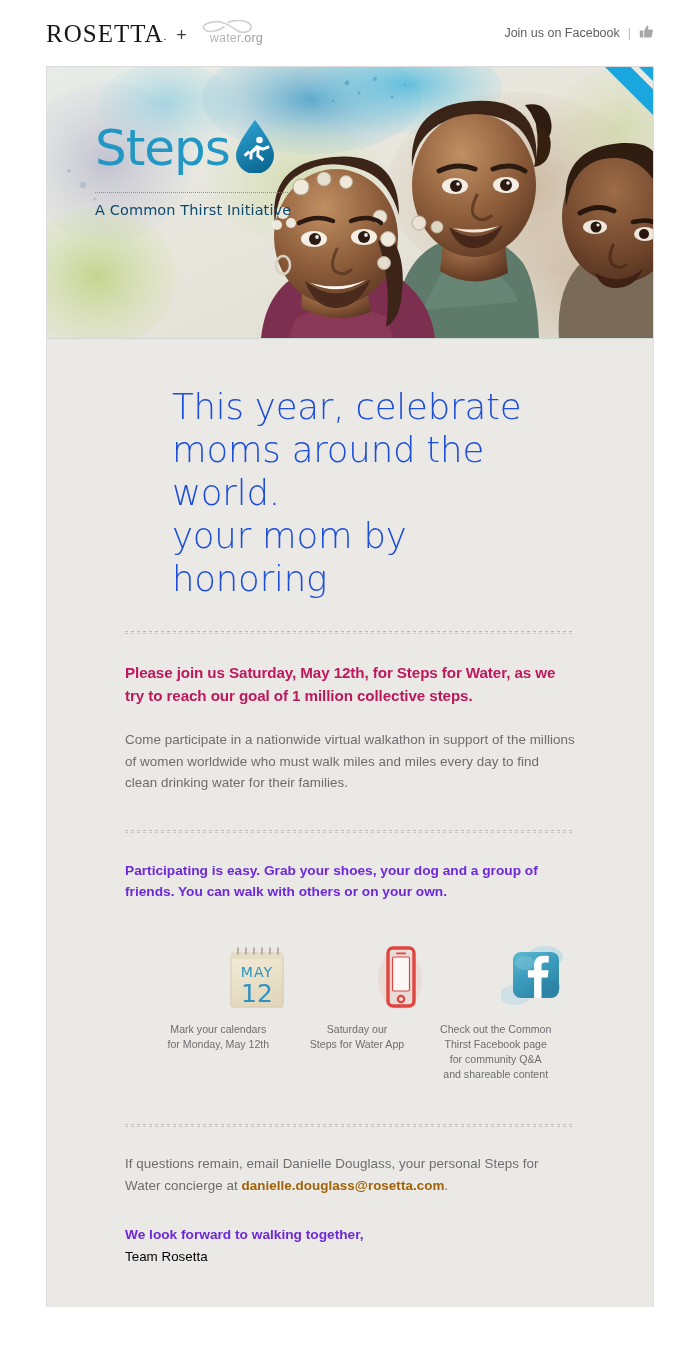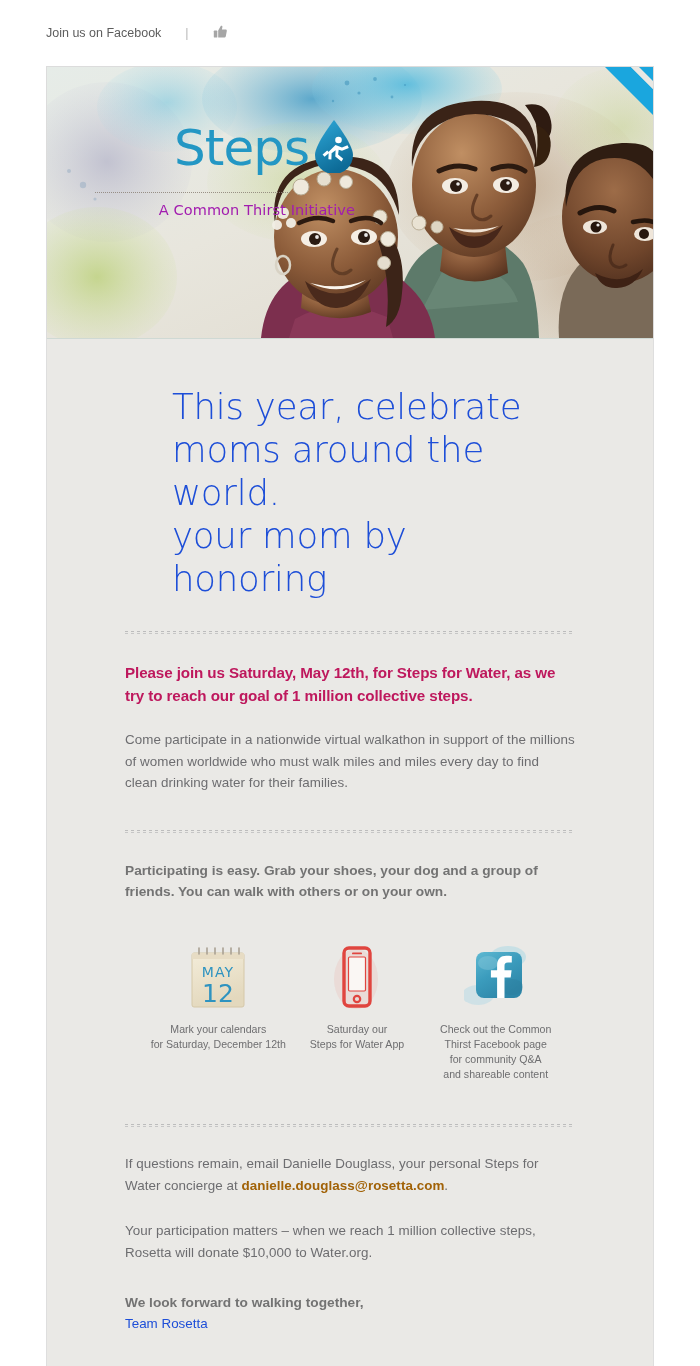--- a/index.html
+++ b/index.html
@@ -58,21 +58,21 @@
     color: #b6b6b6;
     letter-spacing: .2px;
     margin-top: -2px;
     margin-left: 14px;
   }
   .waterorg .wname b { color: #9b9b9b; font-weight: 400; }
 
   .fb-join {
     display: flex;
     align-items: center;
-    gap: 24px;
+    gap: 8px;
     font-size: 12.5px;
     color: #5d5d5d;
   }
   .fb-join .sep { color: #b9b9b9; }
   .thumb-icon { display: block; }
 
   
   .email {
     width: 608px;
     margin: 0 auto;
@@ -81,21 +81,20 @@
 
   
   .hero {
     position: relative;
     height: 273px;
     overflow: hidden;
     background: #cfd9d4;
     border: 1px solid #dcdcdc;
     border-bottom: none;
     box-sizing: border-box;
-    text-align: right;
   }
   .hero-art { position: absolute; inset: 0; }
   .hero-title-block {
     position: absolute;
     left: 48px;
     top: 52px;
     width: 260px;
   }
   .steps-line1, .steps-line2 {
     font-family: "DejaVu Sans", sans-serif;
@@ -116,21 +115,21 @@
   .steps-rule {
     margin-top: 13px;
     width: 195px;
     border-top: 1px dotted #8d8378;
     opacity: .85;
   }
   .steps-tag {
     margin-top: 9px;
     font-family: "DejaVu Sans", sans-serif;
     font-size: 14.5px;
-    color: #a21caf;
+    color: #0c4a6e;
     letter-spacing: .1px;
     white-space: nowrap;
   }
   .ribbon { position: absolute; right: 0; top: 0; }
 
   
   .body {
     background: #eae9e6;
     border-left: 1px solid #dedede;
     border-right: 1px solid #dedede;
@@ -182,68 +181,82 @@
   .para {
     font-size: 13.4px;
     color: #6d6d70;
     line-height: 1.62;
     margin-top: 22px;
     letter-spacing: .05px;
   }
   .subhead {
     font-size: 13.7px;
     font-weight: bold;
-    color: #737373;
+    color: #6d28d9;
     line-height: 1.56;
     margin-top: 27px;
   }
 
   
   .iconrow {
     display: flex;
     justify-content: space-between;
     margin-top: 36px;
     padding: 0 10px 0 24px;
   }
   .iconcell {
     width: 150px;
     text-align: center;
   }
   .iconcell .art {
     height: 72px;
     display: flex;
     align-items: flex-end;
-    justify-content: center;
+    justify-content: flex-end;
   }
   .iconcell .cap {
     margin-top: 11px;
     font-family: Liberation Sans, sans-serif;
     font-size: 10.6px;
     line-height: 1.42;
     color: #6e6e70;
   }
 
   
   .mail-link {
     color: #a16207;
     font-weight: bold;
     text-decoration: none;
   }
 
   .signoff-name {
     font-size: 13.4px;
-    color: #1d4ed8;
+    color: #000000;
     line-height: 1.62;
   }
 </style>
 </head>
 <body>
 
 <div class="preheader">
 
+  <div class="brandgroup">
+    <div class="rosetta-wordmark">
+      <span>ROSETTA</span><span class="reg">.</span>
+    </div>
+    <div class="plus">+</div>
+    <div class="waterorg">
+      <span class="mark">
+        <svg width="56" height="14" viewBox="0 0 56 14">
+          <path d="M30 2.5 C38 -1.5 52 0.5 53 6.5 C54 12 44 14 39 10.5 C33.5 6.8 26 1 18 1.6 C8 2.4 3 6 6.5 9.5 C10 13 20 11.5 26 7" fill="none" stroke="#cfcfcf" stroke-width="1.6" stroke-linecap="round"></path>
+        </svg>
+      </span>
+      <span class="wname"><span>water</span><b>.org</b></span>
+    </div>
+  </div>
 
   <div class="fb-join">
     <span>Join us on Facebook</span>
     <span class="sep">|</span>
     <span class="thumb-icon">
       <svg width="15" height="14" viewBox="0 0 15 14">
         <path d="M5.2 5.4 L7.6 1.2 C8.3 0.3 9.6 0.8 9.4 1.9 L8.9 4.6 L12.6 4.6 C13.5 4.6 14 5.3 13.8 6.1 L12.8 11.3 C12.65 12.1 12 12.6 11.2 12.6 L5.2 12.6 Z" fill="#a6a6a6"></path>
         <rect x="0.8" y="5.6" width="3.5" height="7" rx="0.7" fill="#a6a6a6"></rect>
       </svg>
     </span>
@@ -486,21 +499,21 @@
                 <path d="M36 9 v-6"></path>
                   <path d="M44 9 v-6"></path>
                   <path d="M52 9 v-6"></path>
               </g>
               <text x="31" y="32" text-anchor="middle" font-family="DejaVu Sans, sans-serif" font-size="14" fill="#2e93c0" letter-spacing="1.2">MAY</text>
               <text x="31" y="57" text-anchor="middle" font-family="DejaVu Sans, sans-serif" font-size="25" fill="#2e93c0">12</text>
             </svg>
           </div>
           <div class="cap">
             <div>Mark your calendars</div>
-            <div>for Saturday, December 12th</div>
+            <div>for Monday, May 12th</div>
           </div>
         </div>
 
         <div class="iconcell">
           <div class="art">
             <svg width="50" height="68" viewBox="0 0 50 68">
               <ellipse cx="24" cy="36" rx="22" ry="30" fill="#e9b6b0" opacity="0.28"></ellipse>
               <rect x="12" y="5" width="26" height="58" rx="5" fill="none" stroke="#e0453f" stroke-width="3.4"></rect>
               <rect x="16.5" y="14" width="17" height="34" rx="1.2" fill="#faf7f4" stroke="#e0453f" stroke-width="1.2"></rect>
               <rect x="20" y="9.5" width="10" height="1.8" rx="0.9" fill="#e0453f"></rect>
@@ -539,21 +552,20 @@
           </div>
         </div>
       </div>
 
       <div class="divider" style="margin-top:42px;"></div>
 
       <div class="para" style="margin-top:26px;">
         <span>If questions remain, email Danielle Douglass, your personal Steps for Water concierge at </span><a class="mail-link" href="#">danielle.douglass@rosetta.com</a><span>.</span>
       </div>
 
-      <div class="para" style="margin-top:24px;">Your participation matters – when we reach 1 million collective steps, Rosetta will donate $10,000 to Water.org.</div>
 
       <div class="subhead" style="margin-top:28px;">We look forward to walking together,</div>
       <div class="signoff-name">Team Rosetta</div>
 
     </div>
   </div>
 
 </div>
 
 </body></html>

